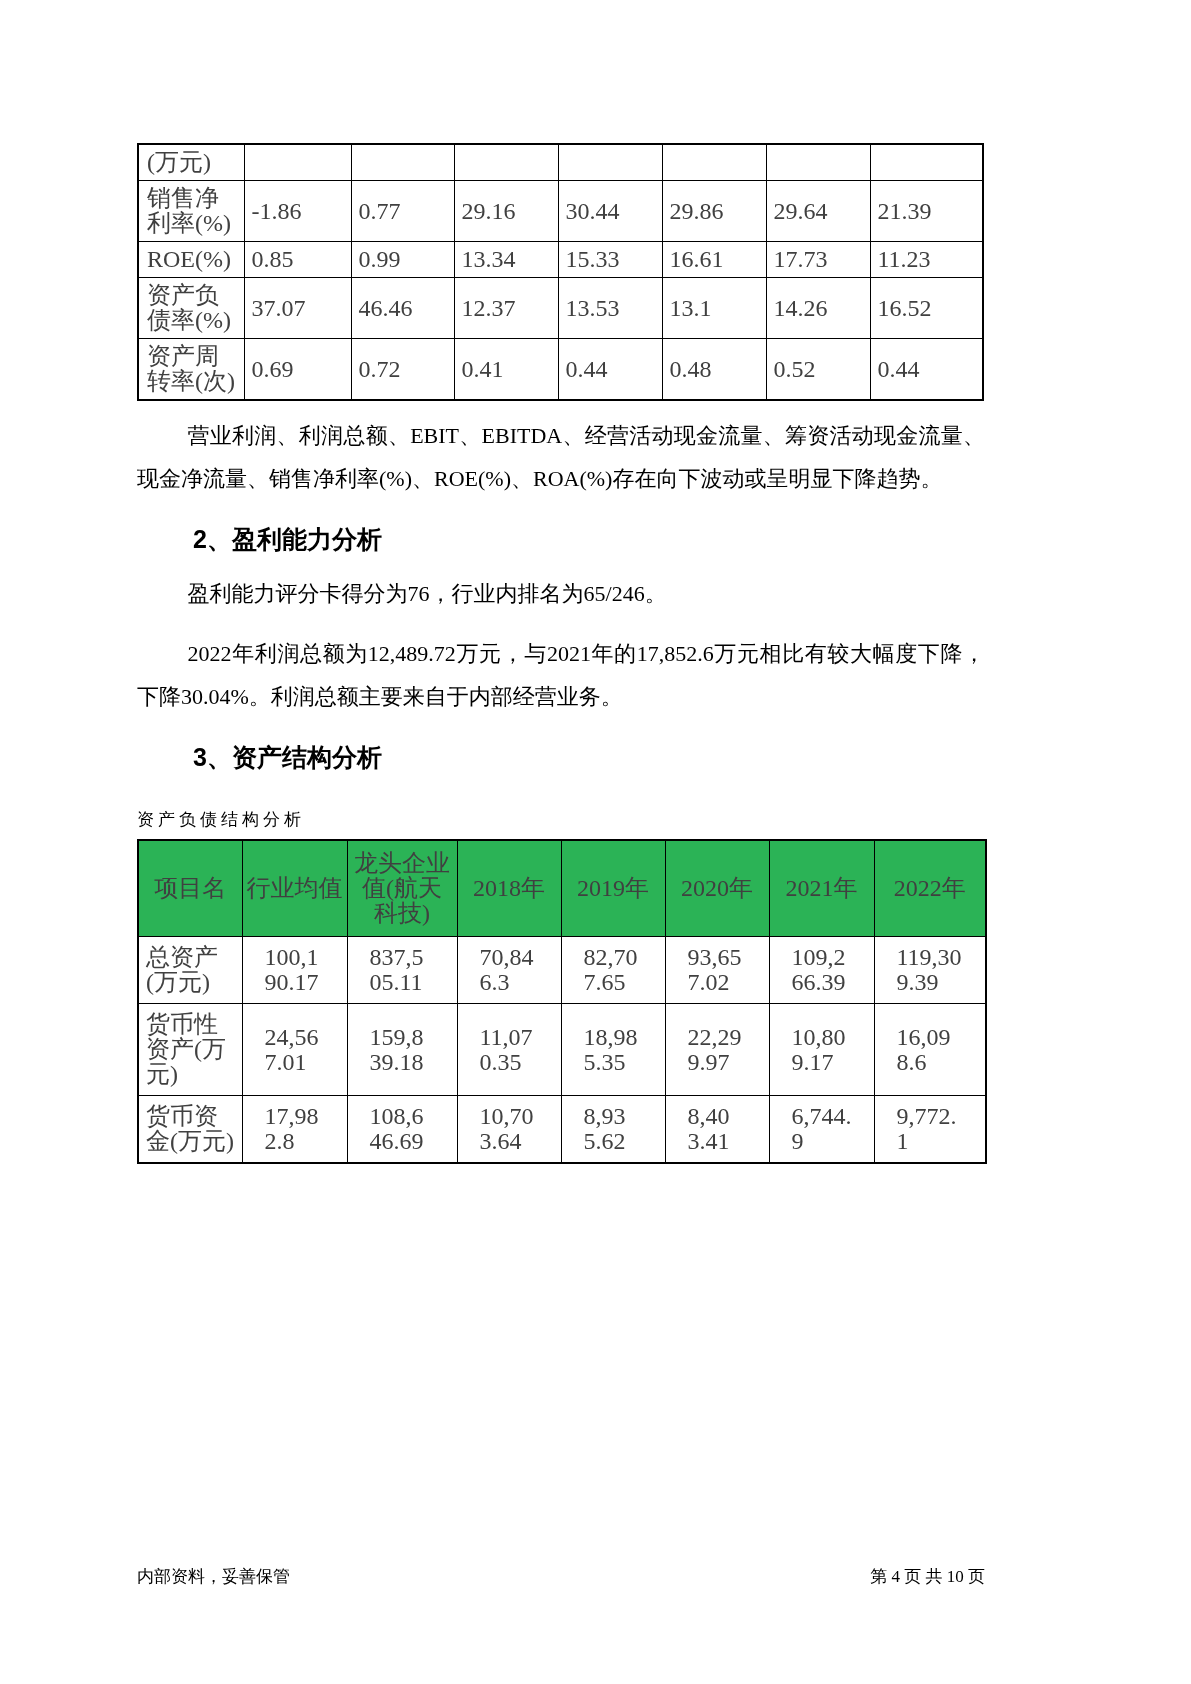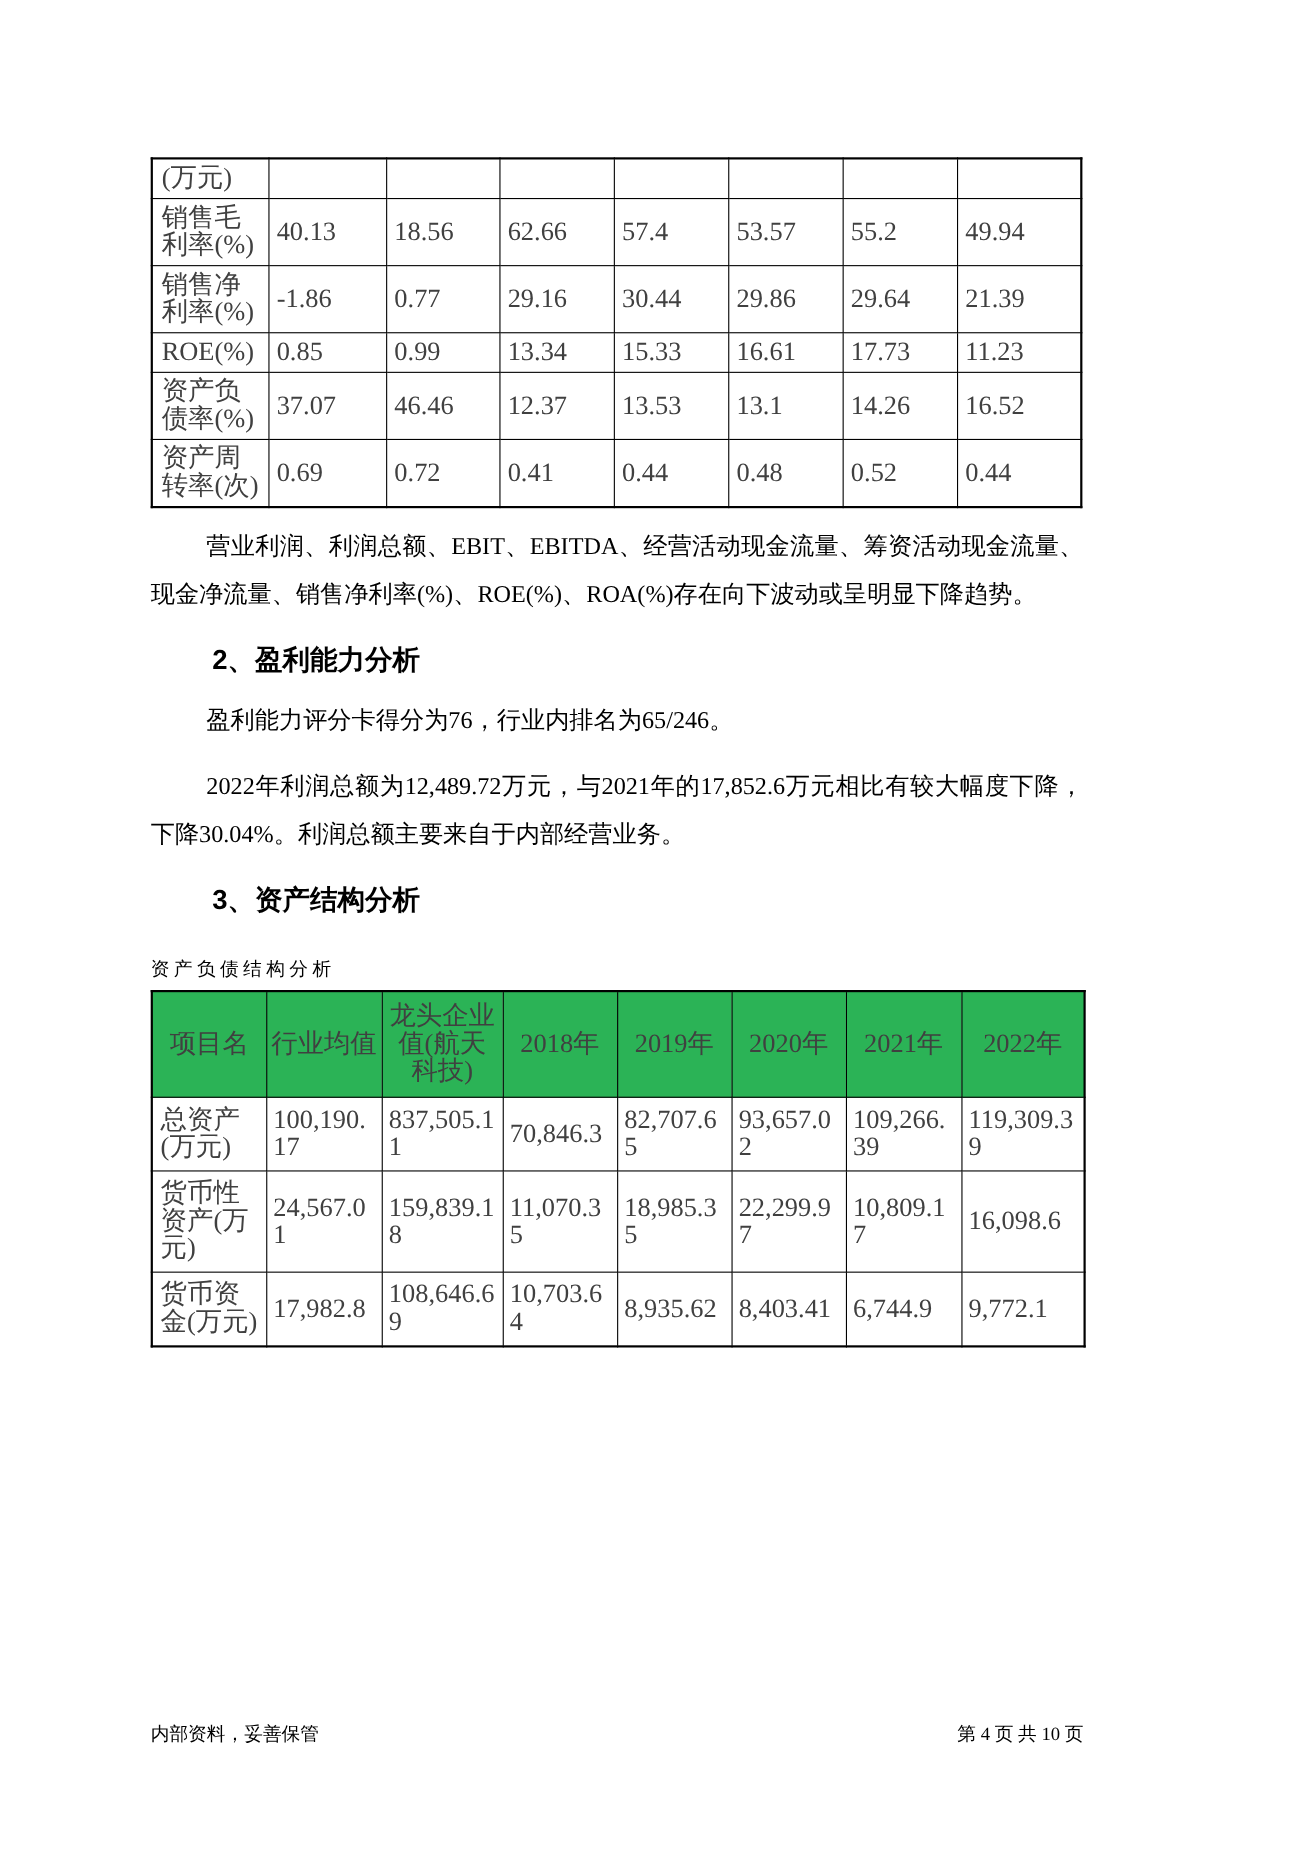--- a/index.html
+++ b/index.html
@@ -14,21 +14,21 @@
   #fin-table{margin-top:143px;width:845px;border:2px solid #000;}
   #fin-table td{border:1px solid #000;padding:5px 7px;line-height:25px;
     vertical-align:middle;word-break:break-all;text-align:left;}
   #fin-table td.row-label{padding:5px 4px 5px 8px;}
 
   .tbl-title{margin-top:34px;text-align:left;font-size:17px;letter-spacing:4px;}
 
   #asset-table{margin-top:8px;width:848px;border:2px solid #000;}
   #asset-table th{border:1px solid #000;background:#2BB356;font-weight:normal;
     text-align:center;vertical-align:middle;padding:10px 4px;line-height:25px;word-break:break-all;}
-  #asset-table td{border:1px solid #000;padding:8px 6px;line-height:25px;
+  #asset-table td{border:1px solid #000;padding:8px 22px;line-height:25px;
     vertical-align:middle;word-break:break-all;text-align:left;}
   #asset-table td.row-label{padding:8px 4px 8px 7px;}
 
   
   .para{width:848px;font-size:22px;line-height:43px;text-align:justify;
     text-indent:2.3em;margin:0;}
   .p1{margin-top:13px;}
   .p2{margin-top:16px;}
   .p3{margin-top:17px;}
   .p4{margin-top:16px;}
@@ -58,30 +58,20 @@
     <tbody>
         <tr>
           <td class="row-label">(万元)</td>
           <td></td>
           <td></td>
           <td></td>
           <td></td>
           <td></td>
           <td></td>
           <td></td>
-        </tr>
-        <tr>
-          <td class="row-label">销售毛利率(%)</td>
-          <td>40.13</td>
-          <td>18.56</td>
-          <td>62.66</td>
-          <td>57.4</td>
-          <td>53.57</td>
-          <td>55.2</td>
-          <td>49.94</td>
         </tr>
         <tr>
           <td class="row-label">销售净利率(%)</td>
           <td>-1.86</td>
           <td>0.77</td>
           <td>29.16</td>
           <td>30.44</td>
           <td>29.86</td>
           <td>29.64</td>
           <td>21.39</td>

